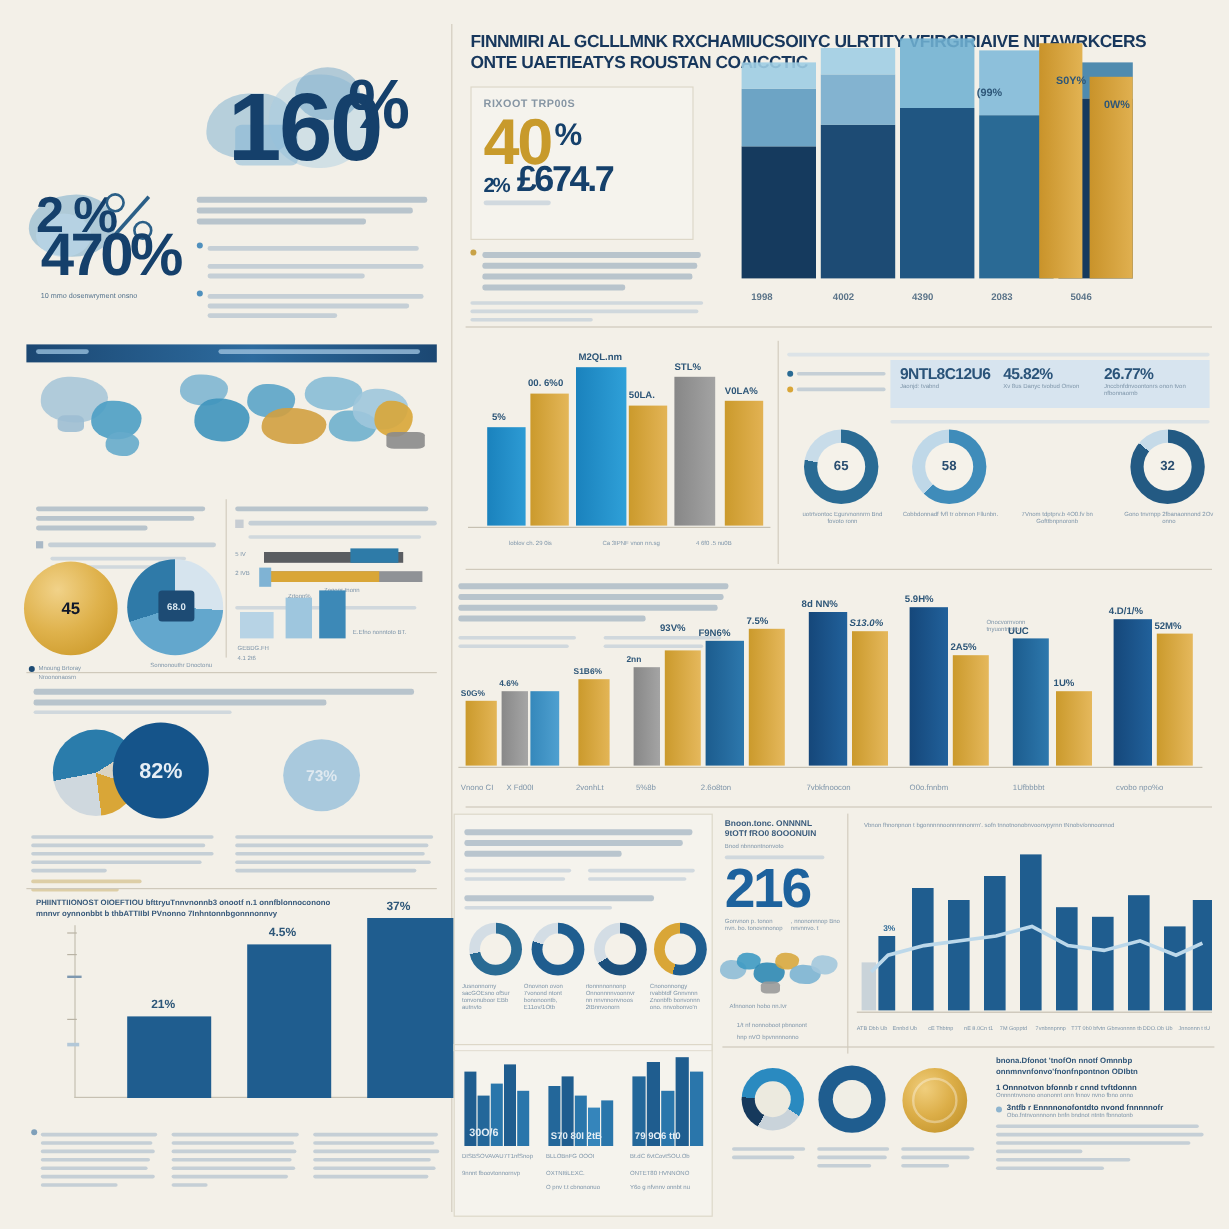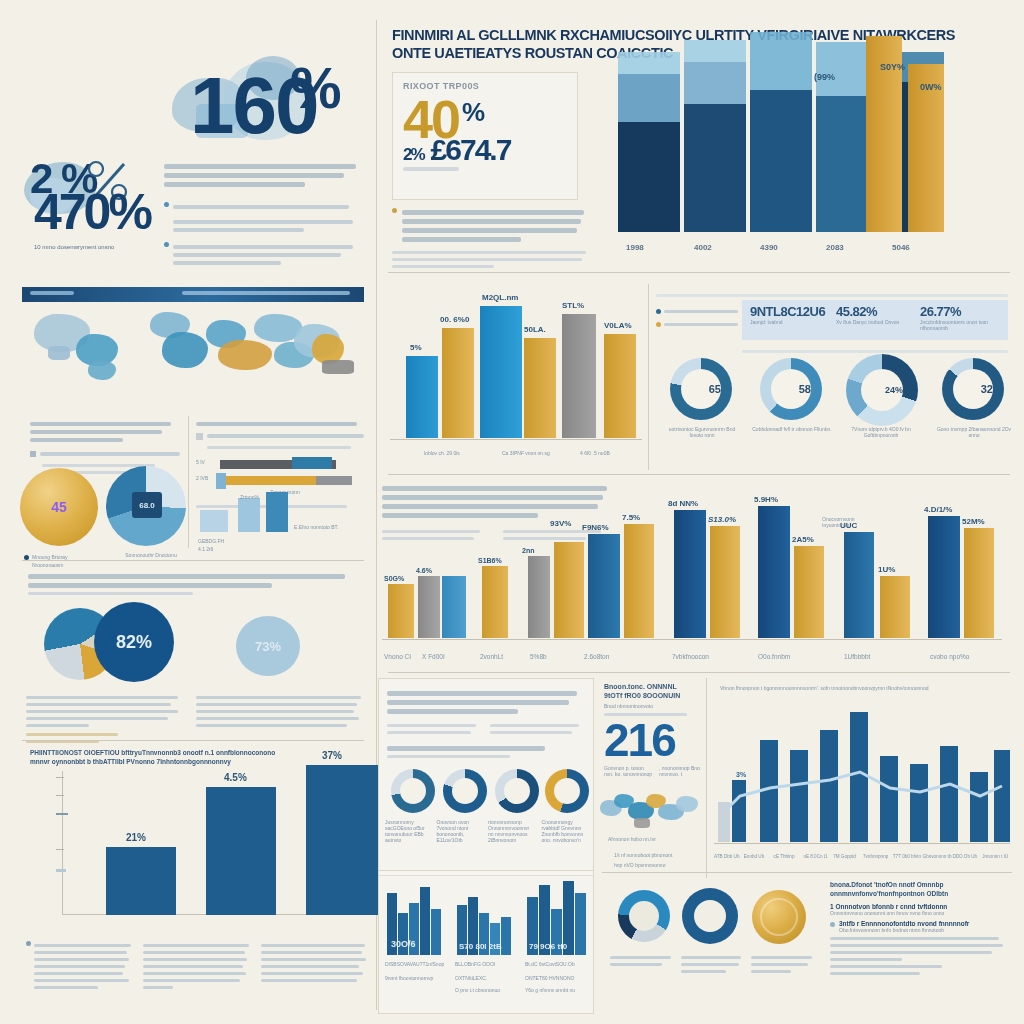--- a/index.html
+++ b/index.html
@@ -51,21 +51,21 @@
 
   .micro{font-size:5px;line-height:6px;color:#7e95a9;filter:blur(.4px);}
   .small-label{font-size:6px;color:#54728c;filter:blur(.3px);}
 
   
   .bar{position:absolute;bottom:0;}
   .vlabel{position:absolute;font-size:8px;font-weight:bold;color:#2d5678;filter:blur(.45px);white-space:nowrap;}
   .axis{position:absolute;height:1px;background:#c6c0b2;}
 
   .donut{position:absolute;border-radius:50%;}
-  .donut .hole{position:absolute;border-radius:50%;background:#f5f2ea;display:flex;align-items:center;justify-content:flex-end;}
+  .donut .hole{position:absolute;border-radius:50%;background:#f5f2ea;display:flex;align-items:center;justify-content:center;}
   .donut .hole span{font-size:11px;font-weight:bold;color:#2a4e70;filter:blur(.5px);}
 
   .statband{position:absolute;background:#d7e4ef;}
   .statval{font-size:13px;font-weight:bold;color:#2a5379;filter:blur(.5px);letter-spacing:-.5px;}
 
   .bullet-dot{width:5px;height:5px;border-radius:50%;display:inline-block;}
 
   .hdrbar{position:absolute;background:linear-gradient(90deg,#1b4772 0%,#2d6b9e 55%,#1b4772 100%);}
   .grayhdr{position:absolute;background:#5c5f63;}
 
@@ -238,21 +238,21 @@
       <div class="tline" style="flex:1;width:auto"></div>
     </div>
     <div style="margin-left:12px;margin-top:2px">
       <div class="tline h3 l" style="width:82%"></div>
       <div class="tline h3 l" style="width:74%"></div>
     </div>
   </div>
 
   <div style="position:absolute;left:20px;top:468px;width:78px;height:78px;">
     <div style="position:absolute;inset:0;border-radius:50%;background:radial-gradient(circle at 36% 30%,#f1d289 0%,#dfb24c 48%,#c6921f 100%);"></div>
-    <div class="fuzzy" style="position:absolute;inset:0;display:flex;align-items:center;justify-content:center;font-size:14px;font-weight:bold;color:#8b5cf6;">45</div>
+    <div class="fuzzy" style="position:absolute;inset:0;display:flex;align-items:center;justify-content:center;font-size:14px;font-weight:bold;color:#0f172a;">45</div>
   </div>
 
   <div style="position:absolute;left:106px;top:466px;width:80px;height:80px;">
     <div style="position:absolute;inset:0;border-radius:50%;background:conic-gradient(#d6e4ee 0 26%, #63a7cd 26% 70%, #2f7aa8 70% 100%);"></div>
     <div style="position:absolute;left:26px;top:26px;width:30px;height:26px;border-radius:3px;background:#1d4b74;display:flex;align-items:center;justify-content:center;">
       <span class="fuzzy" style="font-size:8px;font-weight:bold;color:#dce9f2">68.0</span>
     </div>
   </div>
 
   <div style="position:absolute;left:24px;top:552px;">
@@ -371,25 +371,20 @@
     </div>
     <div class="micro" style="position:absolute;left:6px;top:68px;width:80px;text-align:center">uotrtvontoc Egurvnonnrm Bnd fovoto ronn</div>
 
     <div class="donut" style="left:104px;top:0;width:62px;height:62px;background:conic-gradient(#3f8cba 0 62%, #bfd8e8 62% 100%);">
       <div class="hole" style="inset:11px;">
           <span>58</span>
         </div>
     </div>
     <div class="micro" style="position:absolute;left:96px;top:68px;width:80px;text-align:center">Cobbdonnadf fvfl tr obnnon Fllunbn.</div>
 
-    <div class="donut" style="left:190px;top:-4px;width:72px;height:72px;background:conic-gradient(#1d4d74 0 30%, #cbe0ed 30% 62%, #6ea8cd 62% 80%, #a9cde2 80% 100%);">
-      <div class="hole" style="inset:15px;">
-          <span style="font-size:9px">24%</span>
-        </div>
-    </div>
     <div class="micro" style="position:absolute;left:182px;top:68px;width:86px;text-align:center">7Vnom tdptprv.b 4O0.fv bn Gofttbnpnoronb</div>
 
     <div class="donut" style="left:286px;top:0;width:62px;height:62px;background:conic-gradient(#235a83 0 86%, #c5dae8 86% 100%);">
       <div class="hole" style="inset:11px;">
           <span>32</span>
         </div>
     </div>
     <div class="micro" style="position:absolute;left:278px;top:68px;width:80px;text-align:center">Gono tnvrnpp  2fbanaonnond 2Ov onno</div>
   </div>
 

